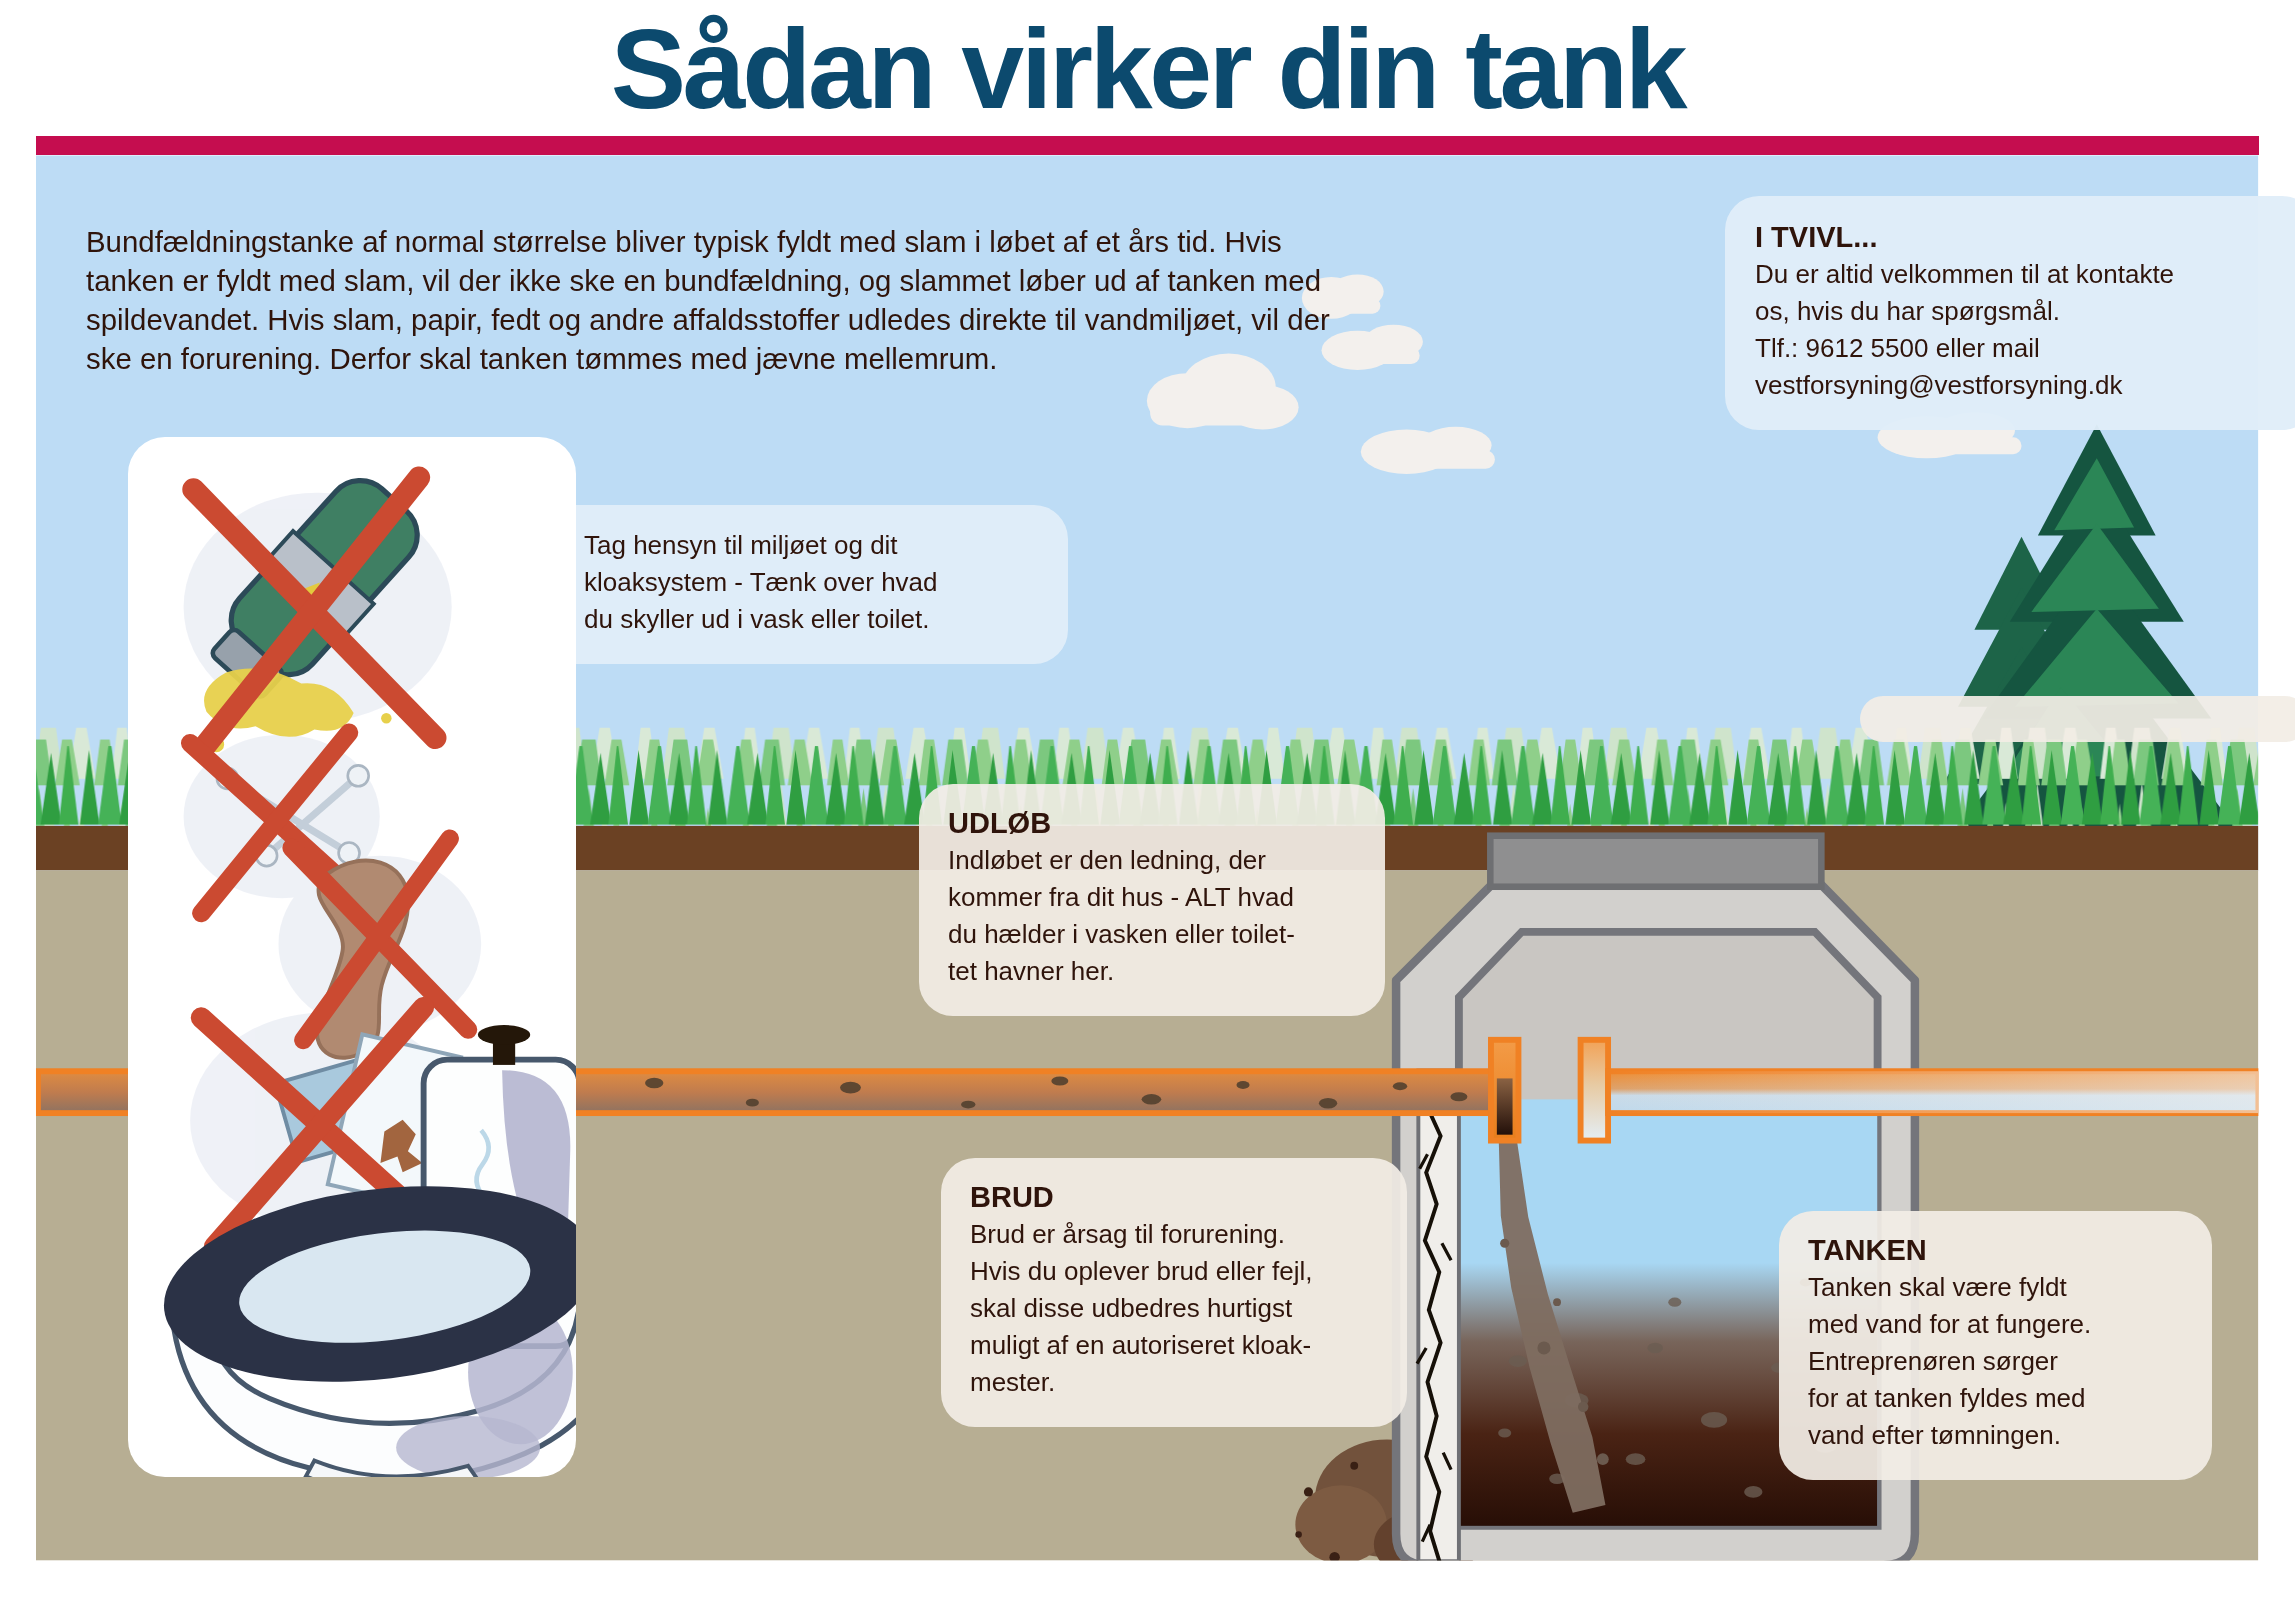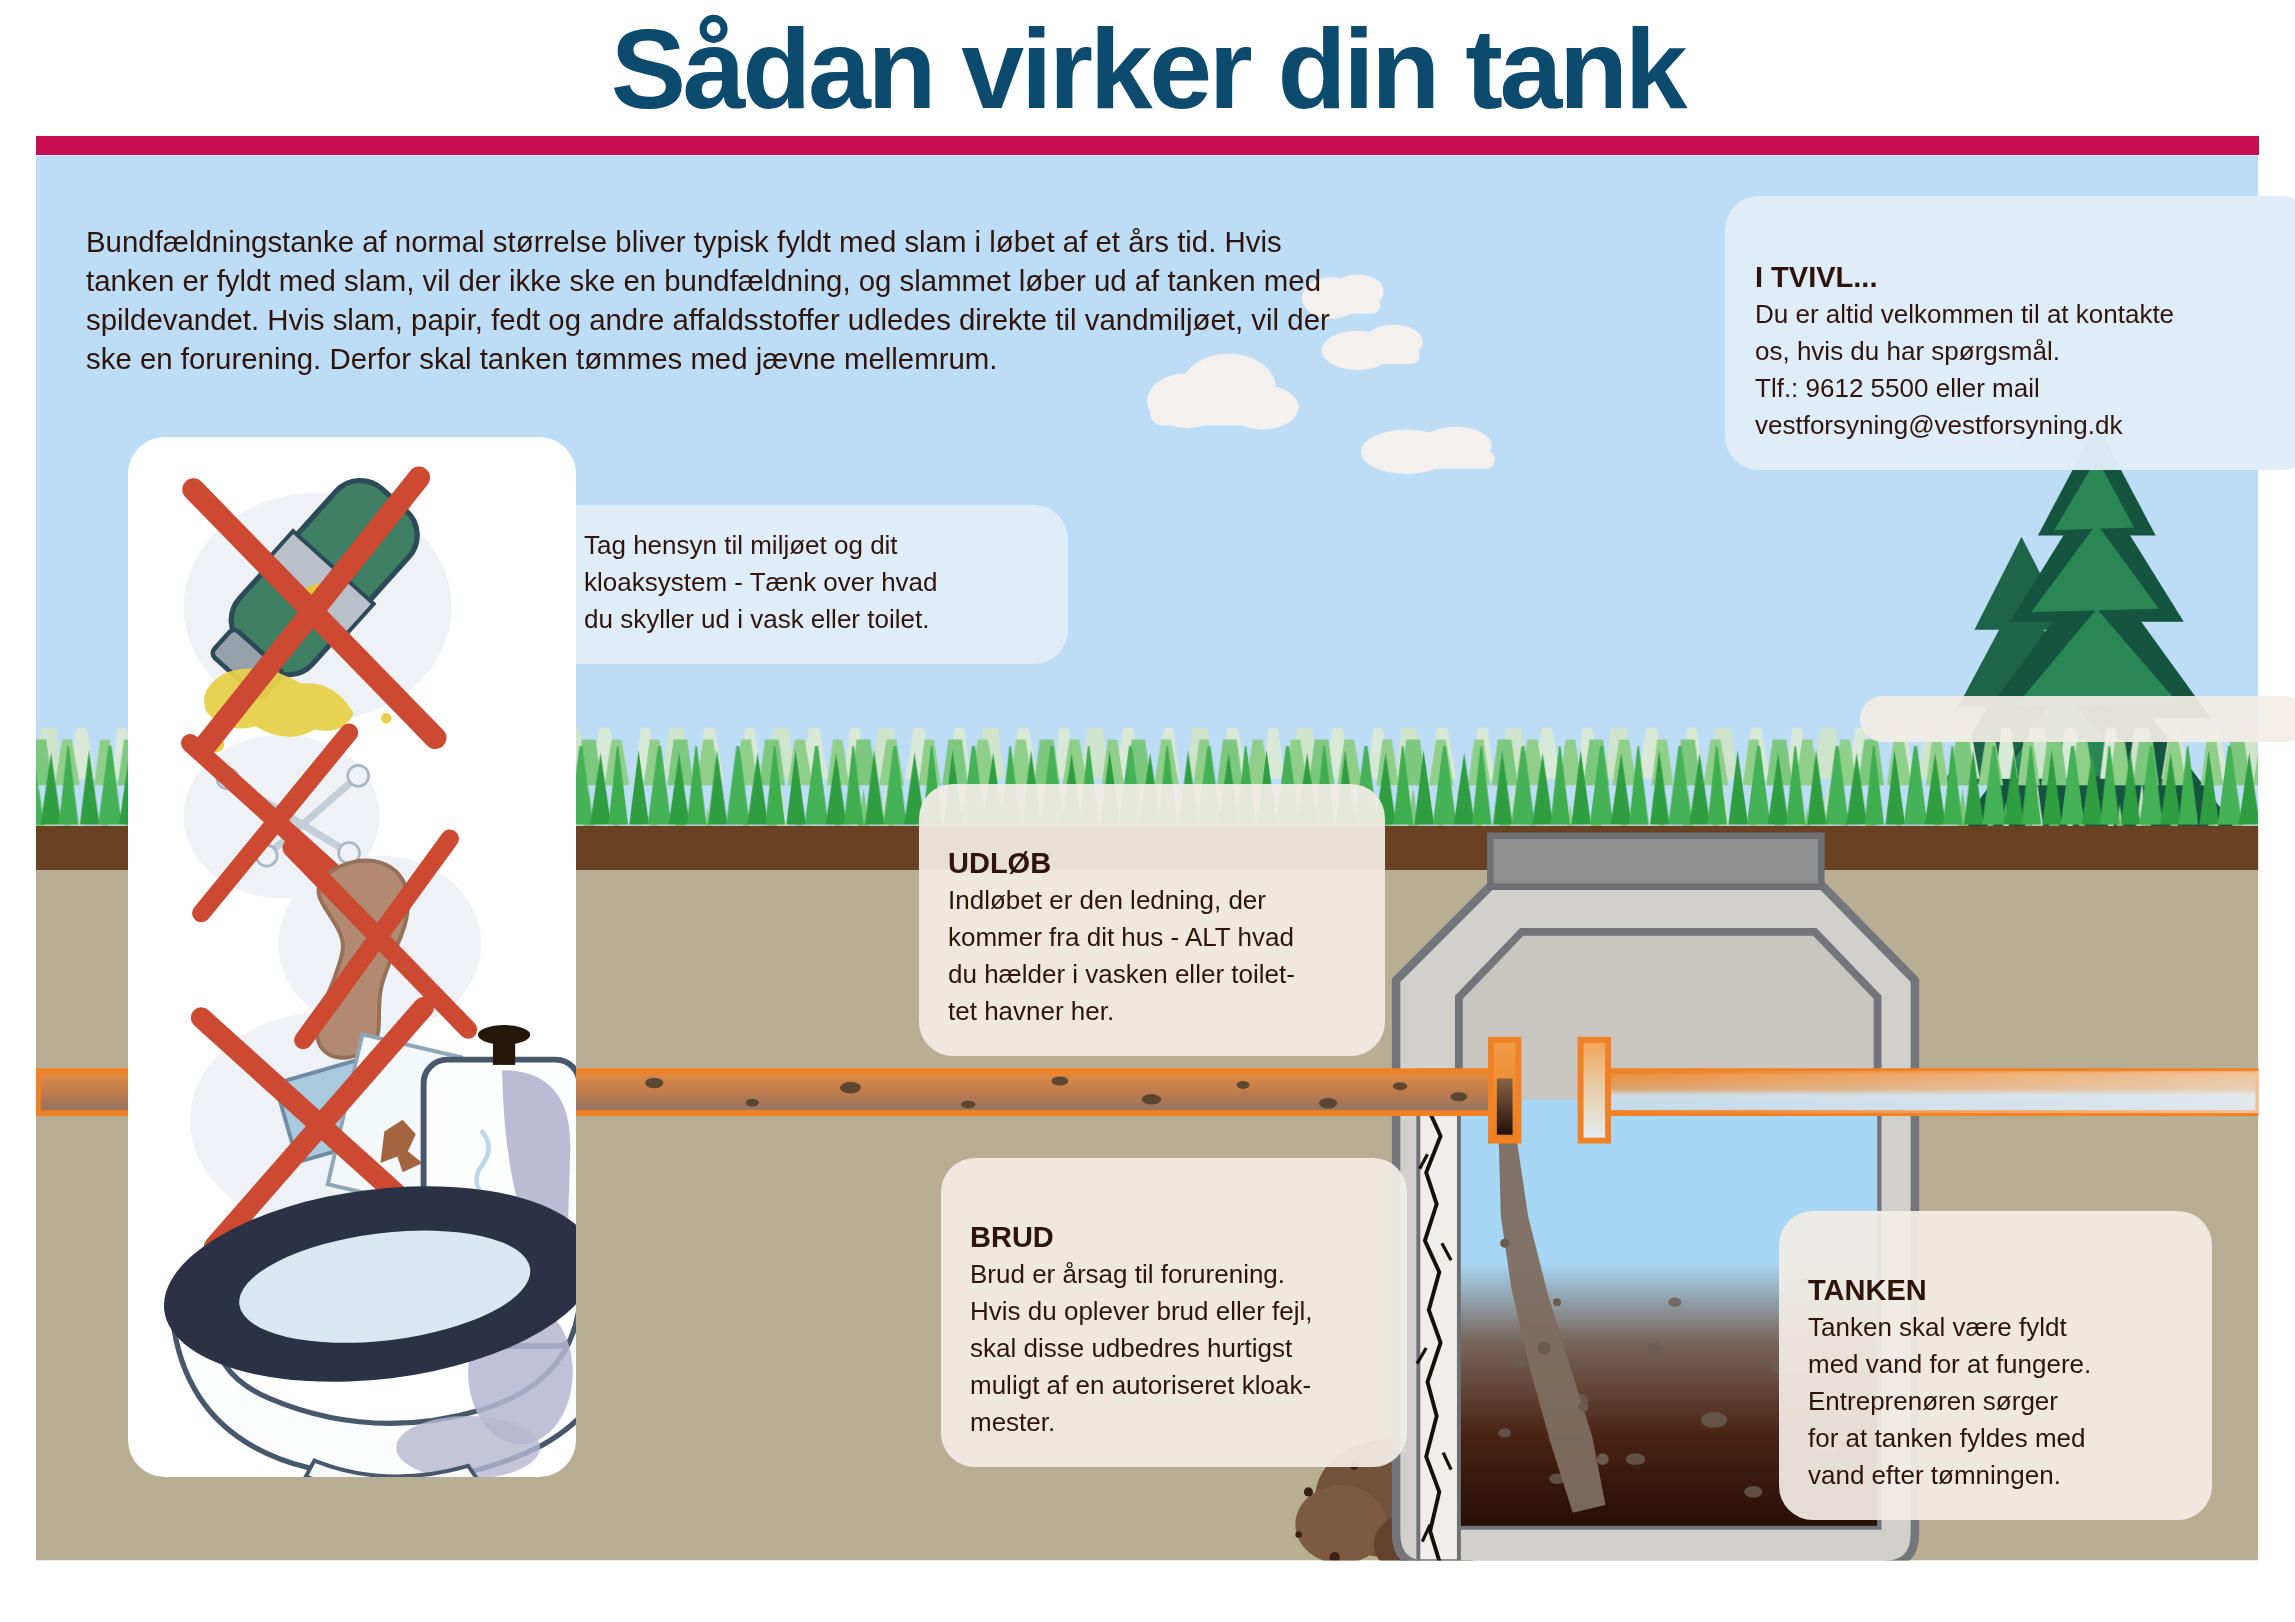--- a/index.html
+++ b/index.html
@@ -5,21 +5,21 @@
   html,body{margin:0;padding:0;background:#ffffff;}
   .page{position:relative;width:2295px;height:1623px;background:#ffffff;overflow:hidden;
         font-family:"Liberation Sans",sans-serif;color:#2f140b;}
   .scene{position:absolute;left:0;top:0;width:2295px;height:1623px;}
   .page-title{position:absolute;left:0;top:3.9px;width:100%;text-align:center;
         font-size:113px;font-weight:bold;letter-spacing:-3.3px;color:#0c4a6e;}
   .rule{position:absolute;left:36px;top:136px;width:2223px;height:19px;background:#c50d4f;}
   .intro{position:absolute;left:77px;top:213px;font-size:29.4px;line-height:39px;
         white-space:pre;margin:9px;}
   .note{position:absolute;border-radius:34px;font-size:26px;line-height:37px;}
-  .note .h{font-weight:bold;font-size:29px;line-height:38px;margin-top:40px;}
+  .note .h{font-weight:bold;font-size:29px;line-height:38px;}
   .note .b{white-space:pre;}
   .blue{background:rgba(224,237,249,0.97);}
   .paper{background:rgba(242,237,229,0.93);}
   .n-tvivl {left:1725px;top:196px;width:531px;padding:22px 30px 26px 30px;}
   .n-taenk {left:495px;top:505px;width:458px;padding:22px 26px 26px 89px;}
   .n-indloeb{left:919px;top:784px;width:411px;padding:19.6px 26px 26px 29px;}
   .n-udloeb{left:1860px;top:696px;width:393px;padding:19.6px 26px 26px 29px;}
   .n-brud  {left:941px;top:1158px;width:411px;padding:19.6px 26px 26px 29px;}
   .n-tanken{left:1779px;top:1211px;width:378px;padding:19.6px 26px 26px 29px;}
   .white-box{position:absolute;left:128px;top:437px;width:448px;height:1040px;

